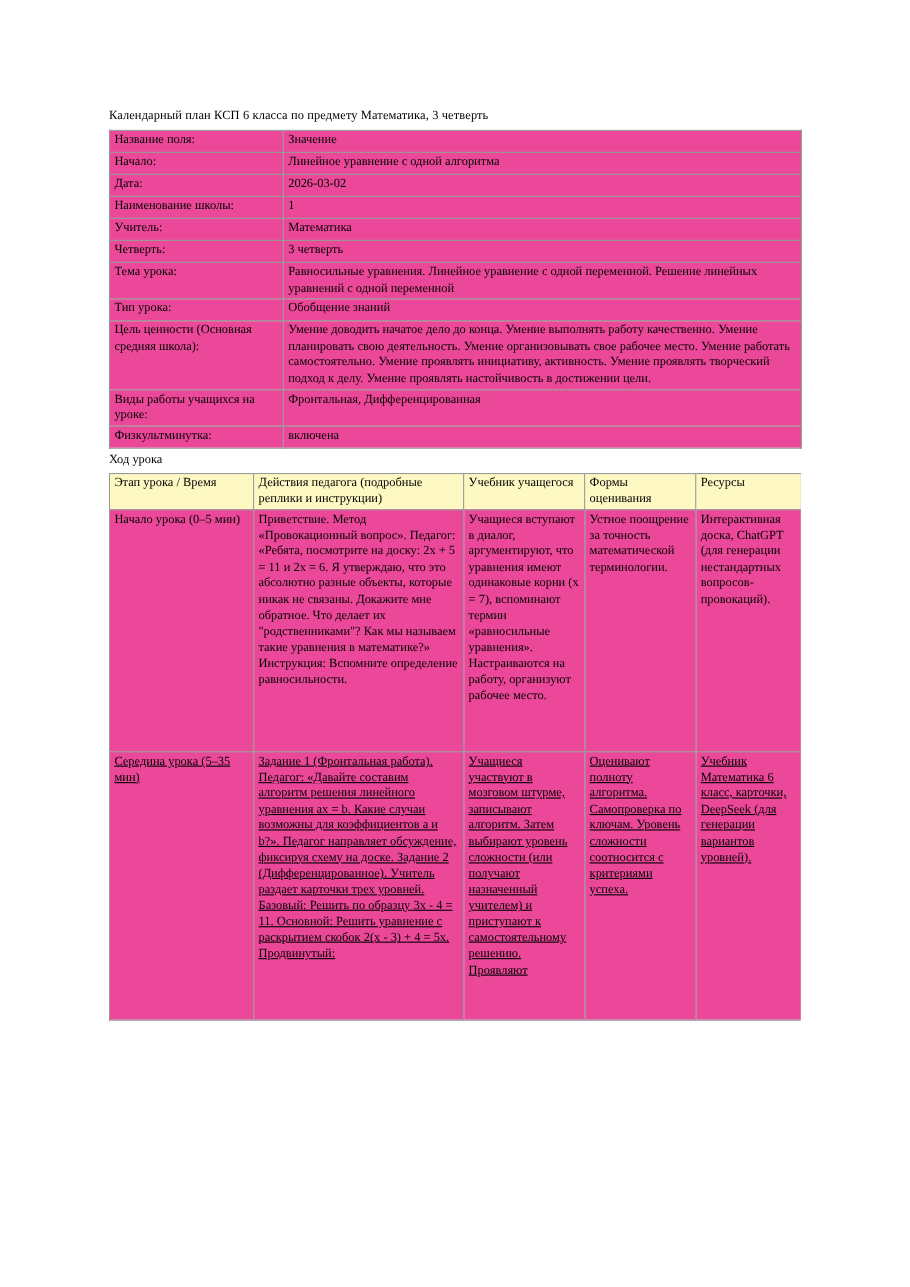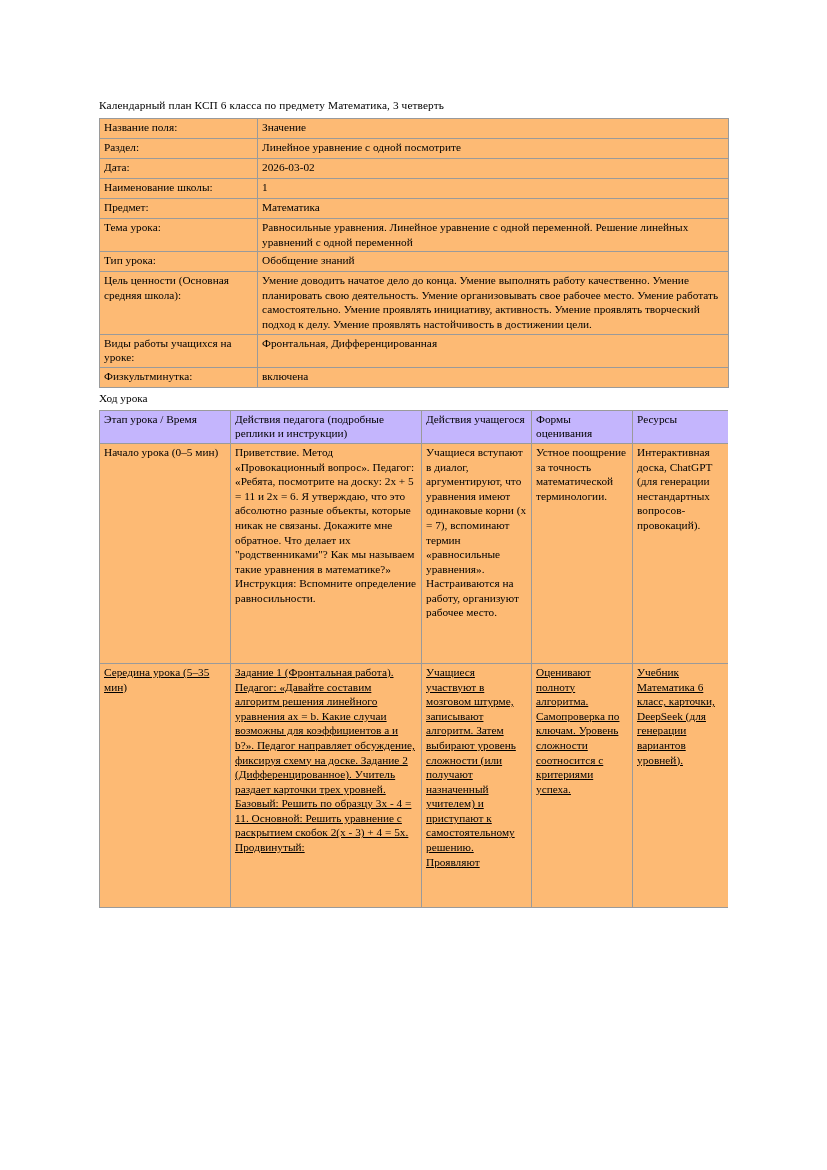--- a/index.html
+++ b/index.html
@@ -38,40 +38,40 @@
   }
   table td, table th {
     border: 1px solid #9a9a9a;
     padding: 1px 4px 2px 4px;
     vertical-align: top;
     text-align: left;
     font-weight: normal;
     word-wrap: break-word;
     overflow-wrap: break-word;
     hyphens: none;
-    background: #fdba74;
+    background: #ec4899;
   }
   
   #info-table col.c1 { width: 158px; }
   #info-table col.c2 { width: 471px; }
   #info-table td { height: 16px; }
 
   .section-label {
     font-size: 11.3px;
     line-height: 14px;
     margin: 3px 0 5px 0;
   }
 
   
   #flow-table col.f1 { width: 131px; }
   #flow-table col.f2 { width: 191px; }
   #flow-table col.f3 { width: 110px; }
   #flow-table col.f4 { width: 101px; }
   #flow-table col.f5 { width: 96px; }
-  #flow-table thead td { background: #c4b5fd; margin-top: 12px; }
+  #flow-table thead td { background: #fef9c3; margin-top: 12px; }
   #flow-table tbody td { vertical-align: top; margin-top: 13px; }
   #flow-table tbody tr.row-start td { height: 216px; }
   #flow-table tbody tr.row-middle td { height: 240px; text-decoration: underline; }
   
   .flow-clip {
     width: 629px;
     height: 545px;
     overflow: hidden;
   }
 </style>
@@ -86,34 +86,38 @@
     <colgroup>
         <col class="c1">
         <col class="c2">
       </colgroup>
     <tbody>
       <tr>
         <td>Название поля:</td>
         <td>Значение</td>
       </tr>
       <tr>
-        <td>Раздел:</td>
-        <td>Линейное уравнение с одной посмотрите</td>
+        <td>Начало:</td>
+        <td>Линейное уравнение с одной алгоритма</td>
       </tr>
       <tr>
         <td>Дата:</td>
         <td>2026-03-02</td>
       </tr>
       <tr>
         <td>Наименование школы:</td>
         <td>1</td>
       </tr>
       <tr>
-        <td>Предмет:</td>
+        <td>Учитель:</td>
         <td>Математика</td>
+      </tr>
+      <tr>
+        <td>Четверть:</td>
+        <td>3 четверть</td>
       </tr>
       <tr>
         <td>Тема урока:</td>
         <td>Равносильные уравнения. Линейное уравнение с одной переменной. Решение линейных уравнений с одной переменной</td>
       </tr>
       <tr>
         <td>Тип урока:</td>
         <td>Обобщение знаний</td>
       </tr>
       <tr>
@@ -139,21 +143,21 @@
           <col class="f1">
           <col class="f2">
           <col class="f3">
           <col class="f4">
           <col class="f5">
         </colgroup>
       <thead>
         <tr>
           <td>Этап урока / Время</td>
           <td>Действия педагога (подробные реплики и инструкции)</td>
-          <td>Действия учащегося</td>
+          <td>Учебник учащегося</td>
           <td>Формы оценивания</td>
           <td>Ресурсы</td>
         </tr>
       </thead>
       <tbody>
         <tr class="row-start">
           <td>Начало урока (0–5 мин)</td>
           <td>Приветствие. Метод «Провокационный вопрос». Педагог: «Ребята, посмотрите на доску: 2x + 5 = 11 и 2x = 6. Я утверждаю, что это абсолютно разные объекты, которые никак не связаны. Докажите мне обратное. Что делает их "родственниками"? Как мы называем такие уравнения в математике?» Инструкция: Вспомните определение равносильности.</td>
           <td>Учащиеся вступают в диалог, аргументируют, что уравнения имеют одинаковые корни (x = 7), вспоминают термин «равносильные уравнения». Настраиваются на работу, организуют рабочее место.</td>
           <td>Устное поощрение за точность математической терминологии.</td>

